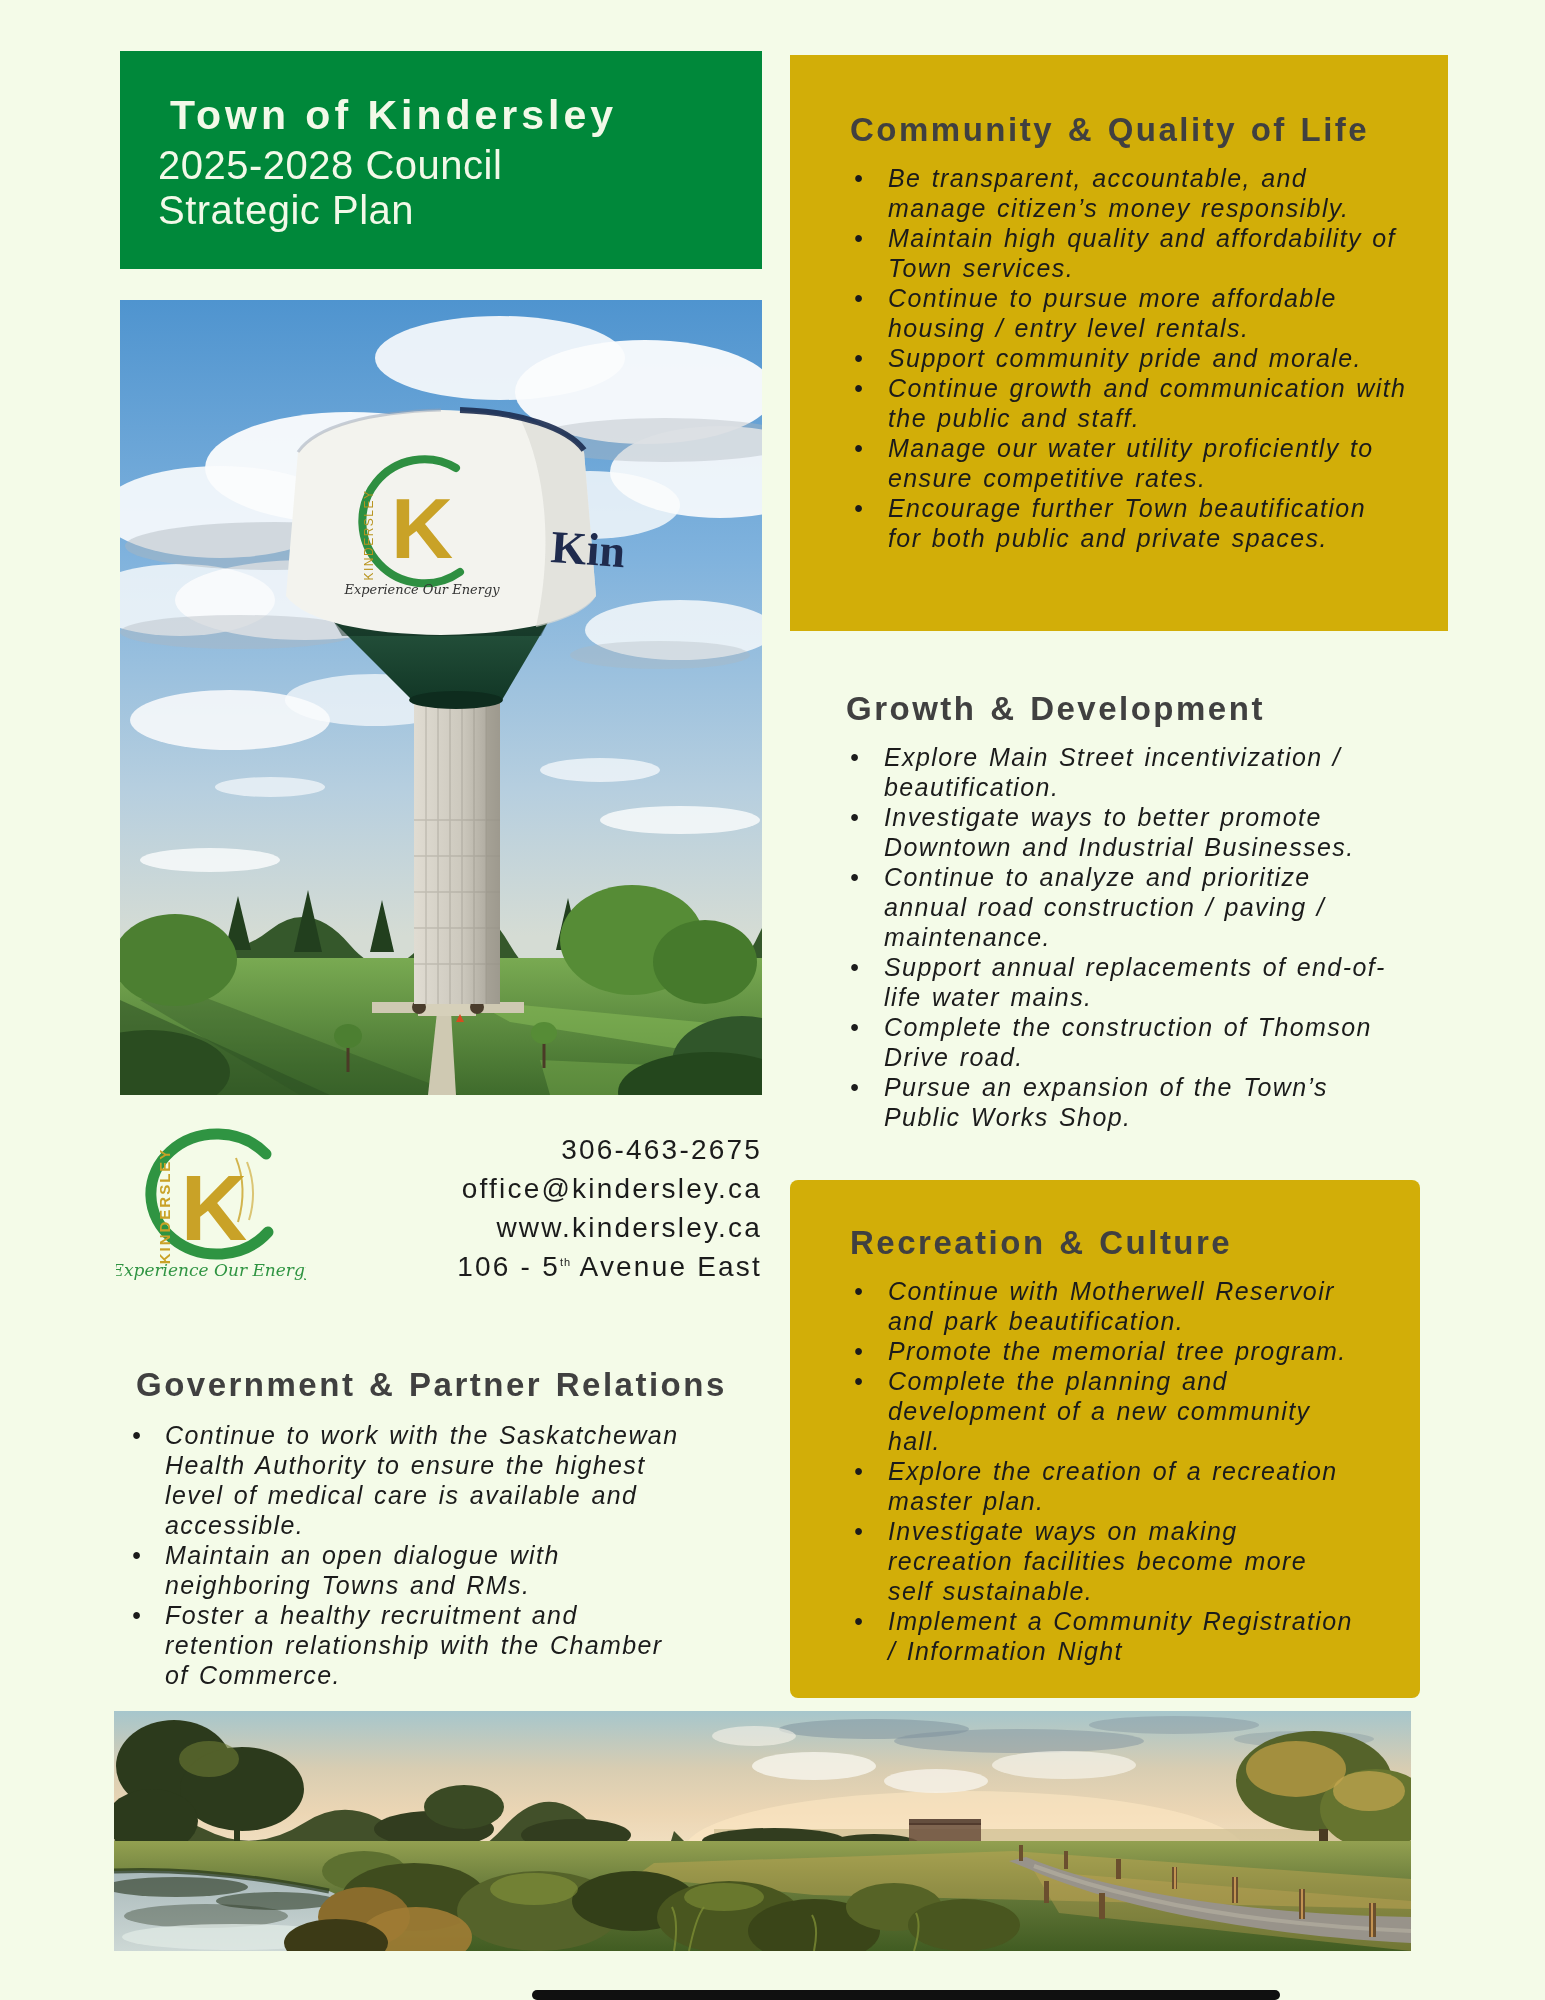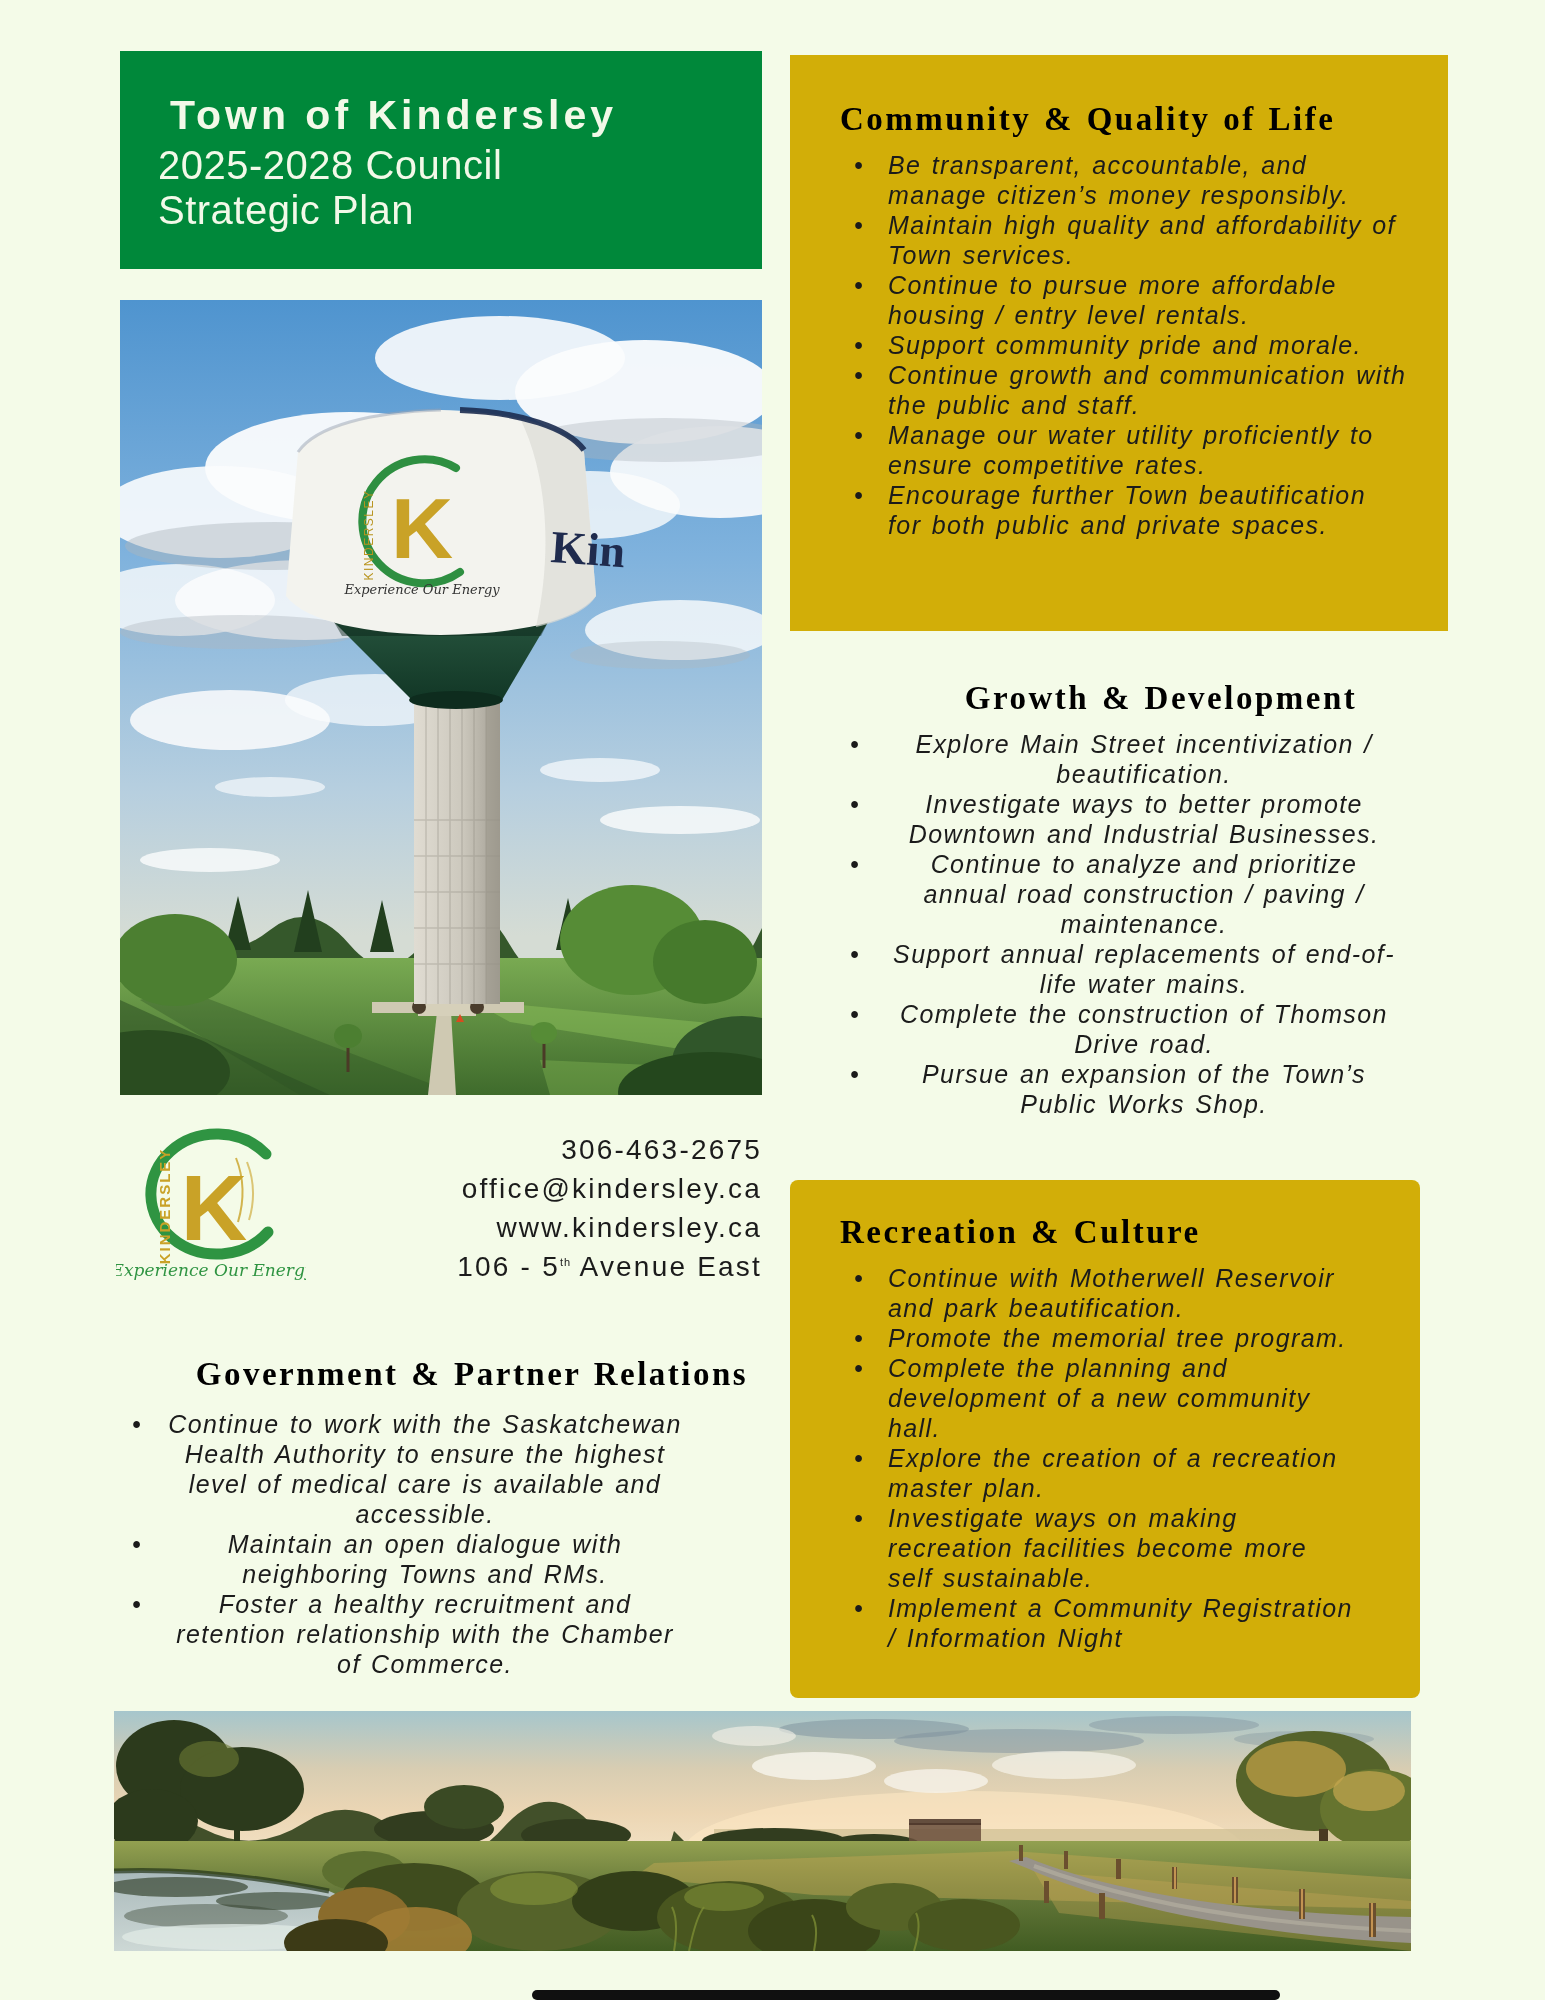--- a/index.html
+++ b/index.html
@@ -20,31 +20,31 @@
   
   .photo-tower{position:absolute;left:120px;top:300px;width:642px;height:795px;overflow:hidden;}
   .photo-bottom{position:absolute;left:114px;top:1711px;width:1297px;height:240px;overflow:hidden;}
   .photo-tower svg,.photo-bottom svg{display:block;}
   
   .gold{position:absolute;background:#d2ae08;box-sizing:border-box;}
   .gold.community{left:790px;top:55px;width:658px;height:576px;padding:42px 38px 0 46px;}
   .gold.recreation{left:790px;top:1180px;width:630px;height:518px;padding:30px 28px 0 46px;border-radius:8px;}
   
   h2.sec{
-    margin:4px;font-size:33px;font-weight:bold;letter-spacing:2.5px;word-spacing:2px;color:#000000;font-family:Liberation Serif, serif;
+    margin:14px;font-size:33px;font-weight:bold;letter-spacing:2.5px;word-spacing:2px;color:#404040;
   }
   
   ul.bullets{list-style:none;margin:12px 0 0 0;padding:0;font-style:italic;}
   ul.bullets li{
     position:relative;padding-left:52px;font-size:25px;line-height:30px;
     letter-spacing:1.4px;word-spacing:2px;color:#1b1b1b;max-width:520px;
   }
   ul.bullets li::before{content:"\2022";position:absolute;left:18px;top:0;}
   .gold.recreation ul.bullets li{max-width:470px;}
-  .plain-section{position:absolute;box-sizing:border-box;text-align:center;}
+  .plain-section{position:absolute;box-sizing:border-box;}
   .sec-growth{left:790px;top:676px;width:700px;}
   .sec-growth h2.sec{padding-left:42px;}
   .sec-growth ul.bullets{margin-left:42px;}
   .sec-government{left:122px;top:1352px;width:700px;}
   .sec-government ul.bullets{margin-top:16px;}
   .sec-government ul.bullets li{padding-left:43px;}
   .sec-government ul.bullets li::before{left:10px;}
   
   .contact{
     position:absolute;top:1130px;right:783px;text-align:right;

